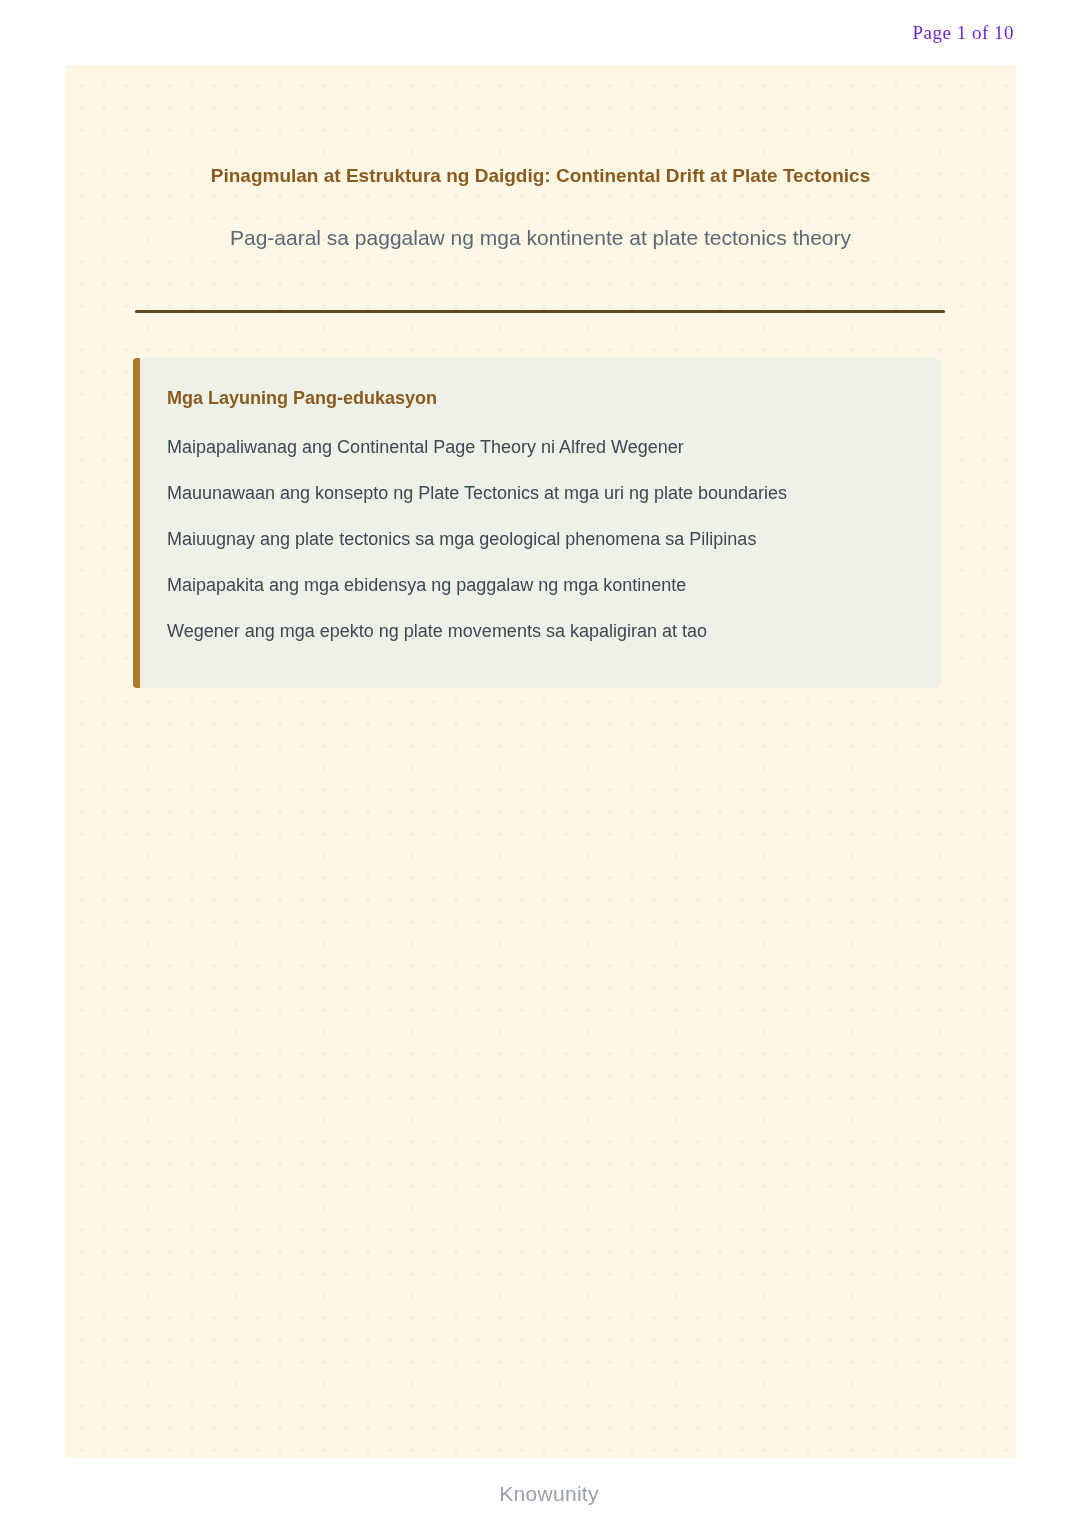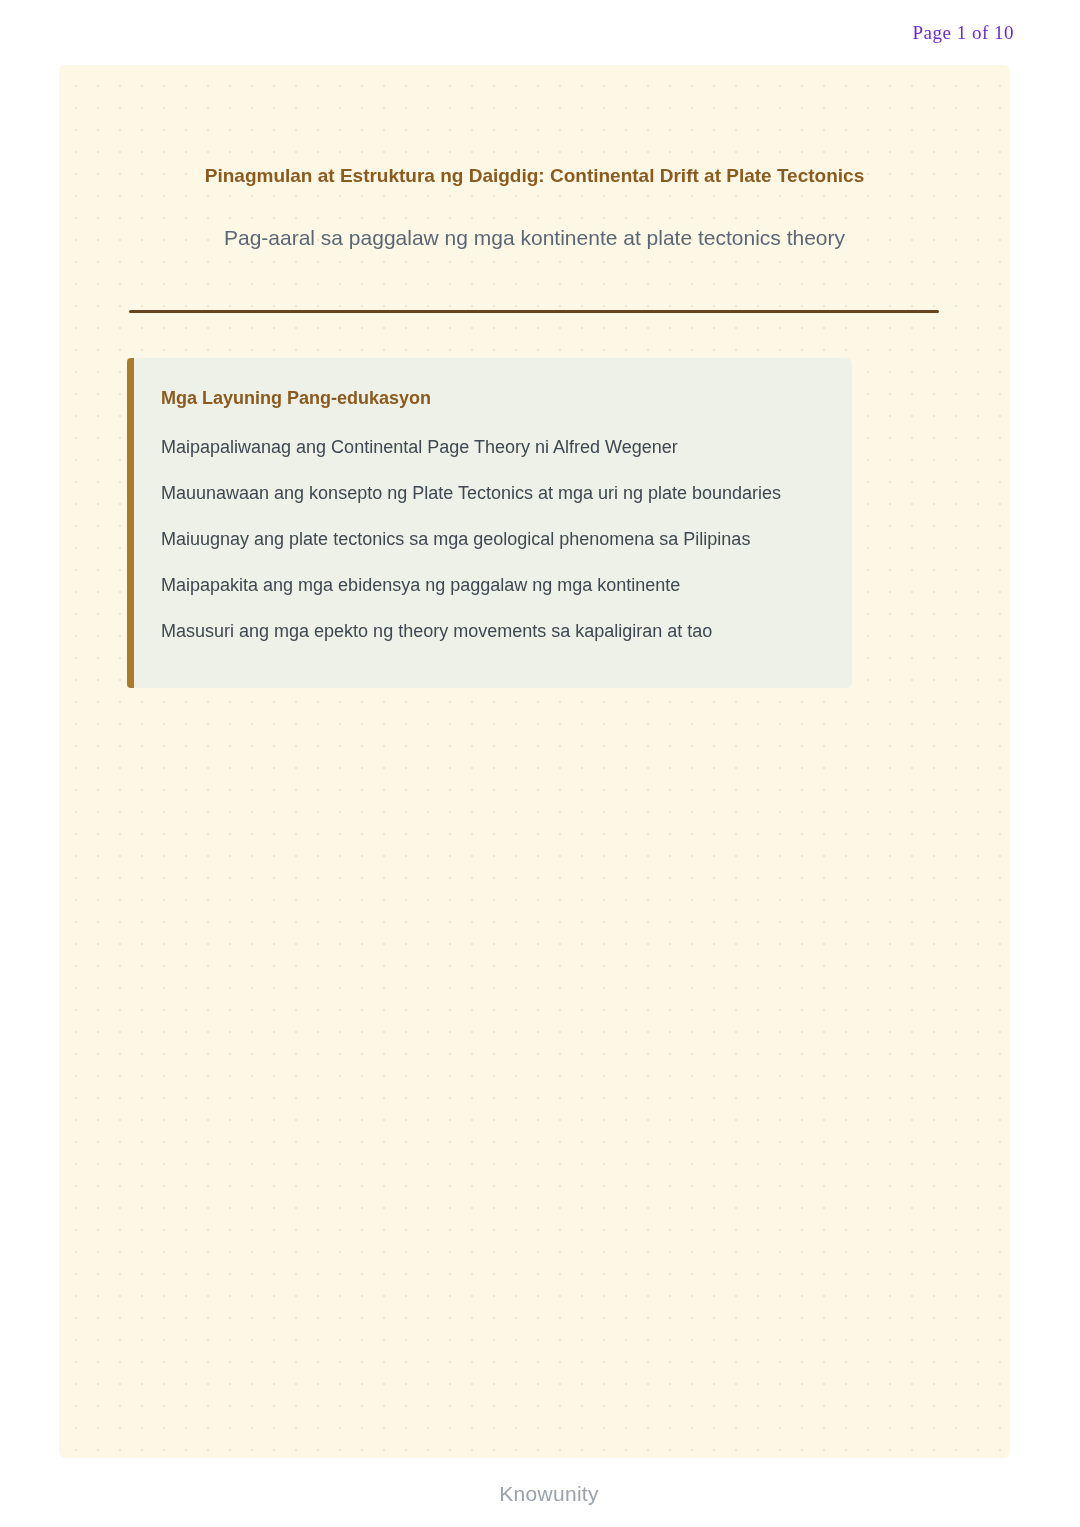--- a/index.html
+++ b/index.html
@@ -15,29 +15,28 @@
     position: absolute;
     top: 22px;
     right: 66px;
     font-family: "Liberation Serif", serif;
     font-size: 19px;
     color: #6d28d9;
     letter-spacing: 0.5px;
   }
   .page {
     position: absolute;
-    left: 59px;
+    left: 65px;
     top: 65px;
     width: 951px;
     height: 1393px;
     background-color: #fdf8e6;
     background-image: radial-gradient(circle, #efe5c7 1.2px, rgba(0,0,0,0) 1.4px);
     background-size: 22px 22px;
     background-position: 6px 10px;
-    border-radius: 6px;
   }
   .doc-title {
     position: absolute;
     top: 100px;
     left: 0;
     right: 0;
     text-align: center;
     font-size: 19px;
     font-weight: bold;
     color: #8a5a1f;
@@ -58,21 +57,21 @@
     left: 70px;
     right: 71px;
     height: 3px;
     background: #63461f;
     border-radius: 2px;
   }
   .objectives-box {
     position: absolute;
     top: 293px;
     left: 68px;
-    width: 725px;
+    width: 808px;
     height: 330px;
     background: #eef1e7;
     border-left: 7px solid #ad7b28;
     border-radius: 4px 6px 6px 4px;
     padding: 30px 28px 0 27px;
   }
   .objectives-heading {
     font-size: 18px;
     font-weight: bold;
     color: #8a5a1f;
@@ -115,19 +114,19 @@
 
   <div class="divider"></div>
 
   <section class="objectives-box">
     <h2 class="objectives-heading">Mga Layuning Pang-edukasyon</h2>
     <ul class="objectives-list">
       <li>Maipapaliwanag ang Continental Page Theory ni Alfred Wegener</li>
       <li>Mauunawaan ang konsepto ng Plate Tectonics at mga uri ng plate boundaries</li>
       <li>Maiuugnay ang plate tectonics sa mga geological phenomena sa Pilipinas</li>
       <li>Maipapakita ang mga ebidensya ng paggalaw ng mga kontinente</li>
-      <li>Masusuri ang mga epekto ng theory movements sa kapaligiran at tao</li>
+      <li>Wegener ang mga epekto ng plate movements sa kapaligiran at tao</li>
     </ul>
   </section>
 
 </div>
 
 <div class="footer-brand">Knowunity</div>
 
 </body></html>

